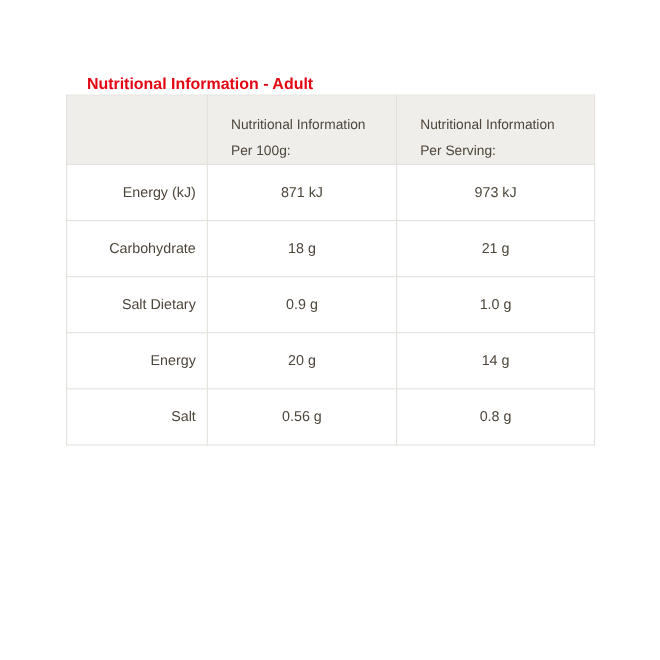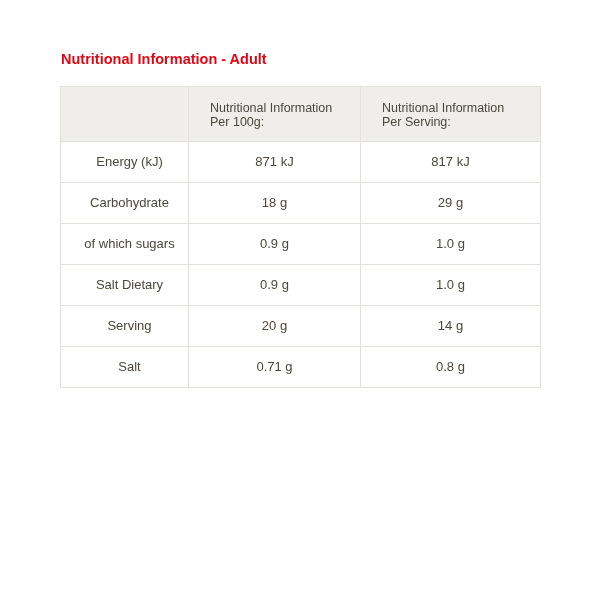--- a/index.html
+++ b/index.html
@@ -9,21 +9,21 @@
     height: 600px;
     background: #ffffff;
     font-family: "Liberation Sans", sans-serif;
     position: relative;
     overflow: hidden;
   }
   .page-title {
     position: absolute;
     left: 61px;
     top: 50px;
-    margin: 0;
+    margin: 18px;
     font-size: 14.5px;
     font-weight: bold;
     line-height: 19px;
     color: var(--accent_red, #e30613);
   }
   table.nutrition-table {
     position: absolute;
     left: 60px;
     top: 86px;
     width: 480px;
@@ -32,38 +32,38 @@
     font-size: 13px;
     color: var(--text, #4d463c);
   }
   col.c1 { width: 128px; }
   col.c2 { width: 172px; }
   col.c3 { width: 180px; }
   th, td {
     border: 1px solid var(--border, #e4e1dc);
     vertical-align: top;
     white-space: pre-line;
-    line-height: 14px;
+    line-height: 24px;
     font-weight: normal;
     margin-left: 30px;
   }
   thead th {
     background: var(--header_bg, #f0eeea);
     text-align: left;
     height: 55px;
     box-sizing: border-box;
     padding: 14px 8px 0 21px;
     font-size: 12.5px;
   }
   tbody td {
     padding: 13px 10px;
     box-sizing: border-box;
   }
   td.label {
-    text-align: center;
+    text-align: right;
     padding-left: 20px;
   }
   td.val {
     text-align: center;
   }
 </style>
 </head>
 <body>
 
 <h1 class="page-title">Nutritional Information - Adult</h1>
@@ -80,41 +80,36 @@
       <th>Nutritional Information
 Per 100g:</th>
       <th>Nutritional Information
 Per Serving:</th>
     </tr>
   </thead>
   <tbody>
     <tr>
       <td class="label">Energy (kJ)</td>
       <td class="val">871 kJ</td>
-      <td class="val">817 kJ</td>
+      <td class="val">973 kJ</td>
     </tr>
     <tr>
       <td class="label">Carbohydrate</td>
       <td class="val">18 g</td>
-      <td class="val">29 g</td>
-    </tr>
-    <tr>
-      <td class="label">of which sugars</td>
-      <td class="val">0.9 g</td>
-      <td class="val">1.0 g</td>
+      <td class="val">21 g</td>
     </tr>
     <tr>
       <td class="label">Salt Dietary</td>
       <td class="val">0.9 g</td>
       <td class="val">1.0 g</td>
     </tr>
     <tr>
-      <td class="label">Serving</td>
+      <td class="label">Energy</td>
       <td class="val">20 g</td>
       <td class="val">14 g</td>
     </tr>
     <tr>
       <td class="label">Salt</td>
-      <td class="val">0.71 g</td>
+      <td class="val">0.56 g</td>
       <td class="val">0.8 g</td>
     </tr>
   </tbody>
 </table>
 
 </body></html>

